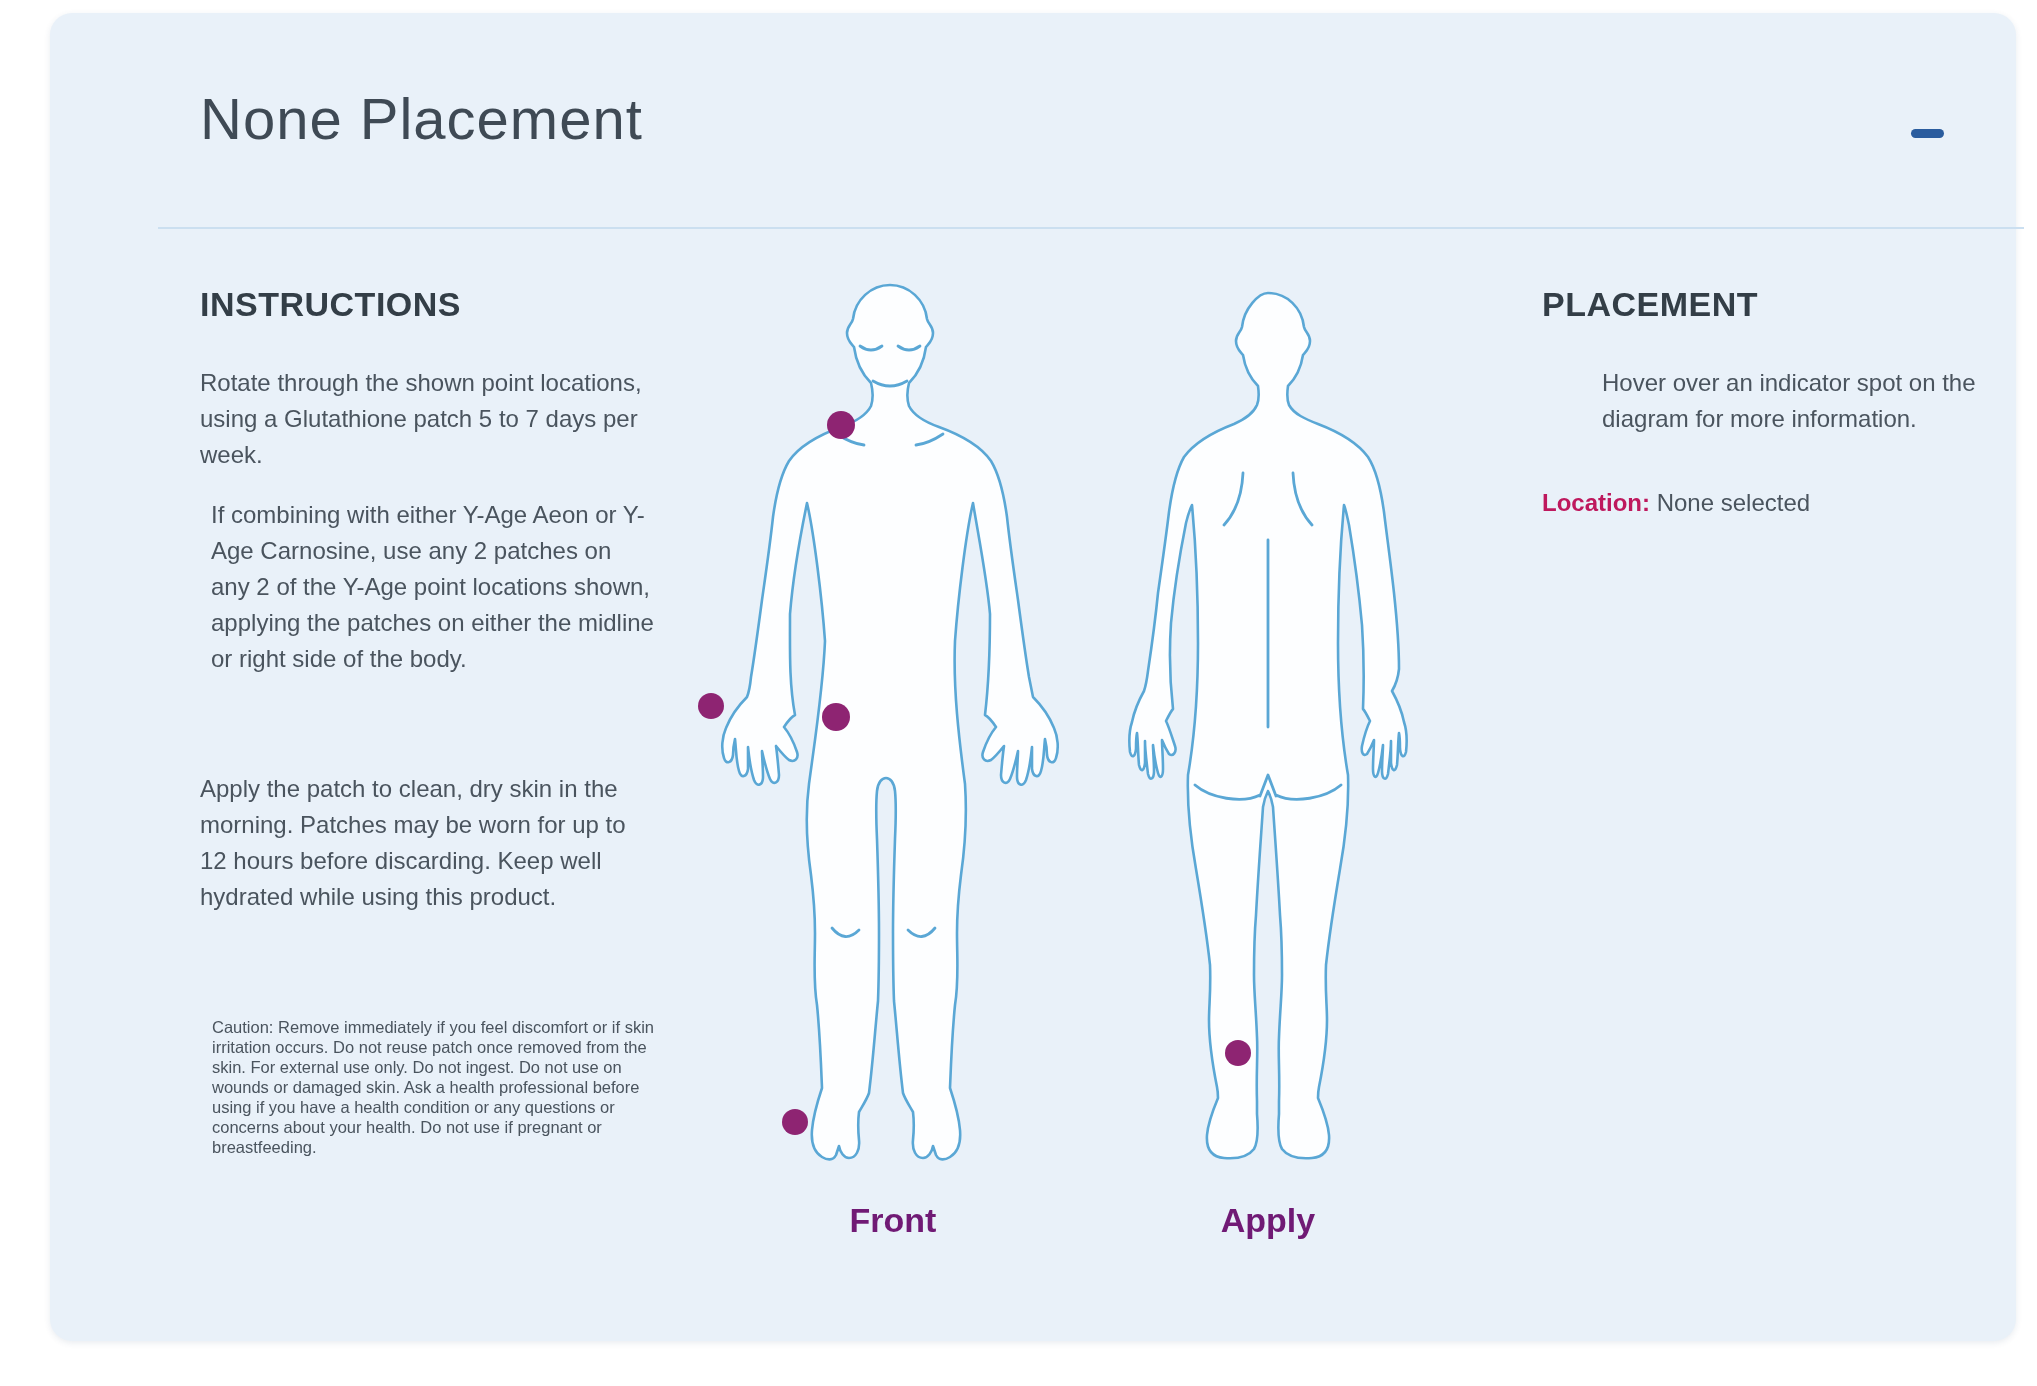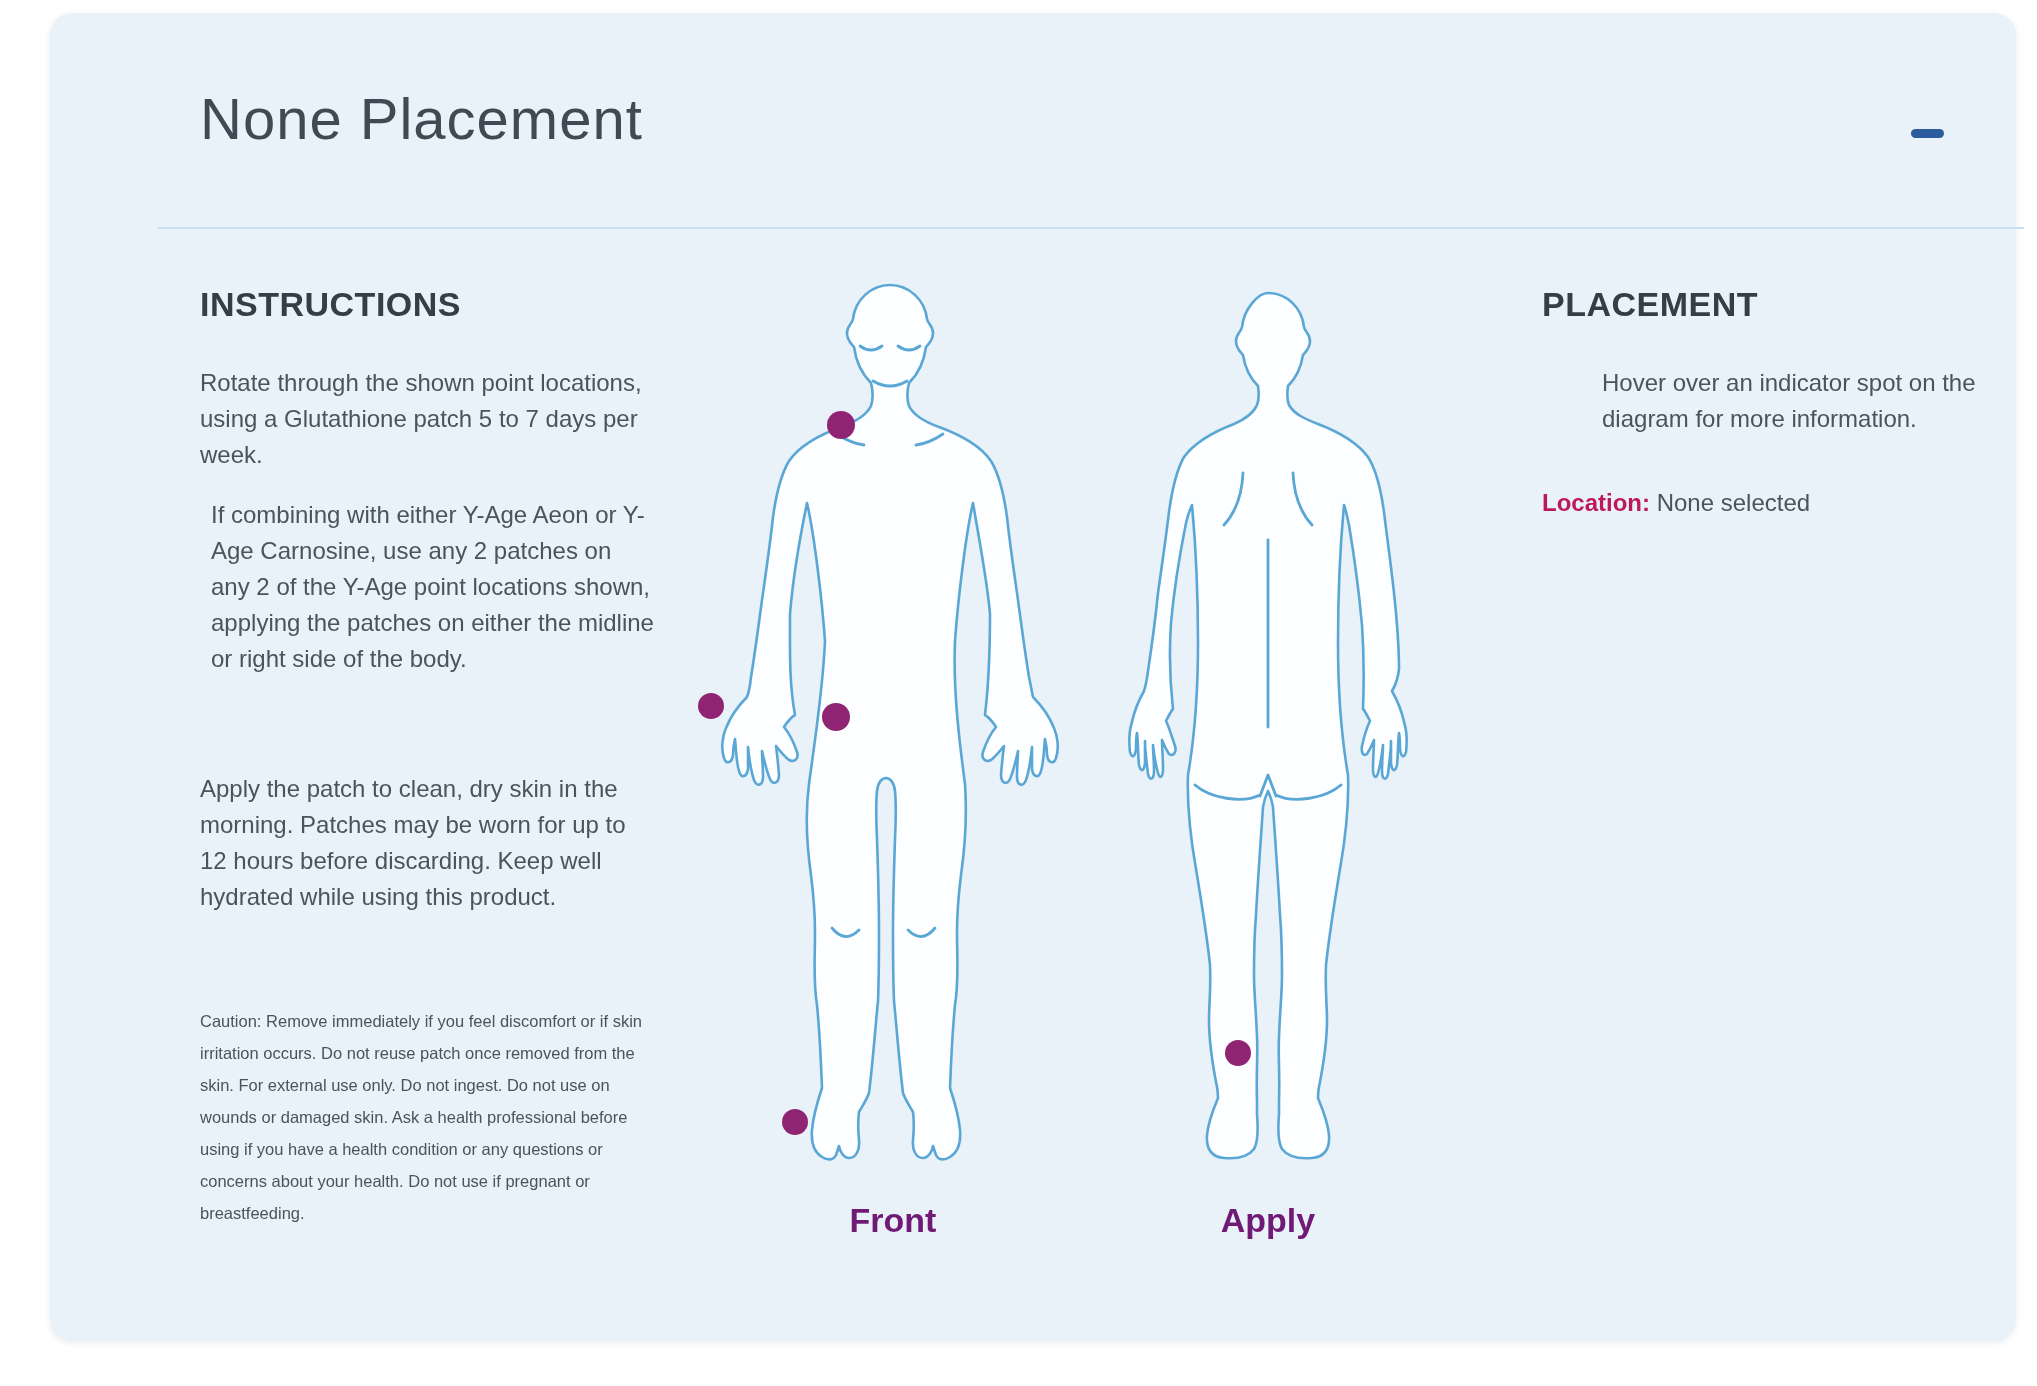--- a/index.html
+++ b/index.html
@@ -73,23 +73,23 @@
     width: 445px;
     font-size: 24px;
     line-height: 36px;
     color: #4a545e;
     margin: 0;
   }
   .caution-text {
     position: absolute;
     width: 462px;
     font-size: 16.5px;
-    line-height: 32px;
+    line-height: 20px;
     color: #4a545e;
-    margin: 0;
+    margin: 12px;
   }
   .location-line {
     position: absolute;
     font-size: 24px;
     color: #4a545e;
   }
   .location-line b { color: #be185d; }
   .figure-label {
     position: absolute;
     width: 200px;

